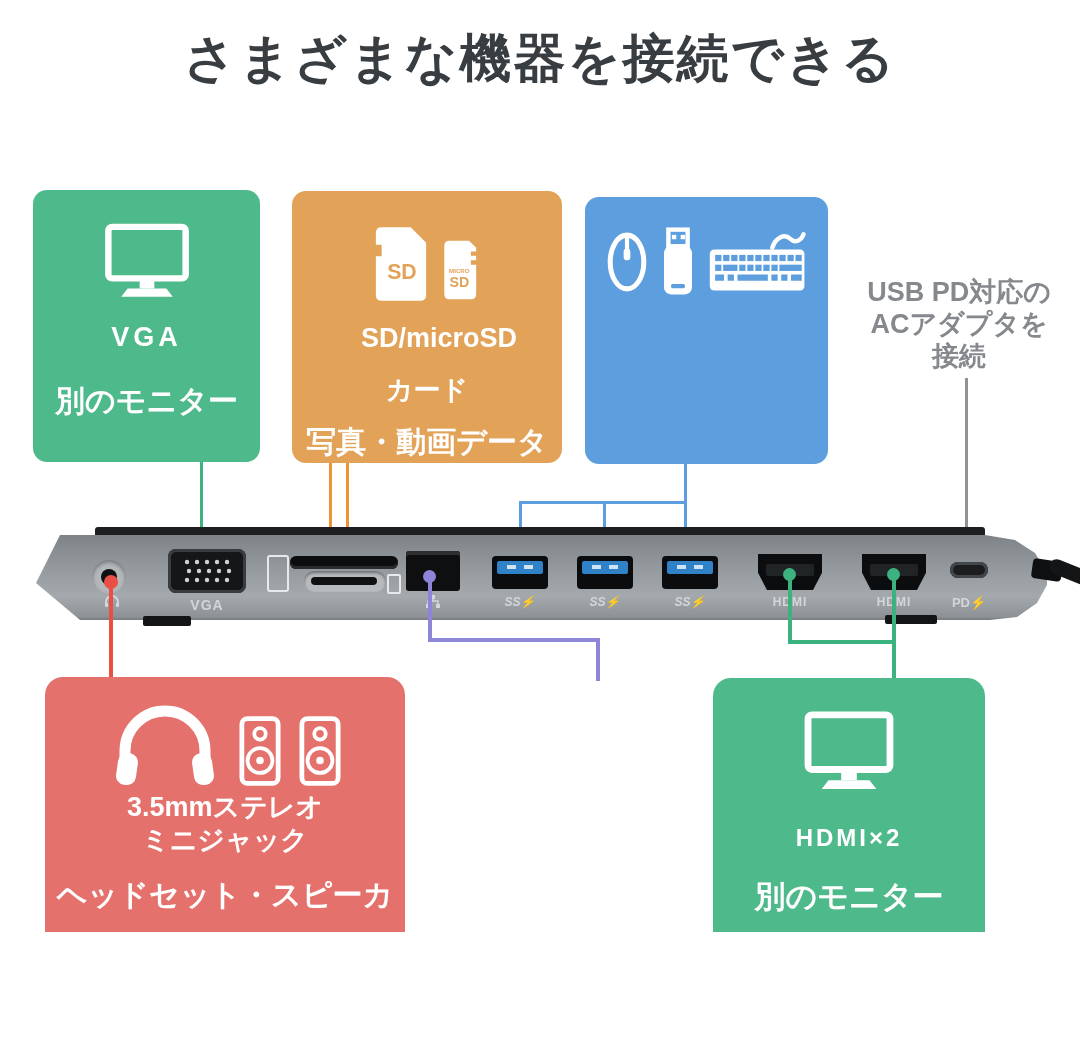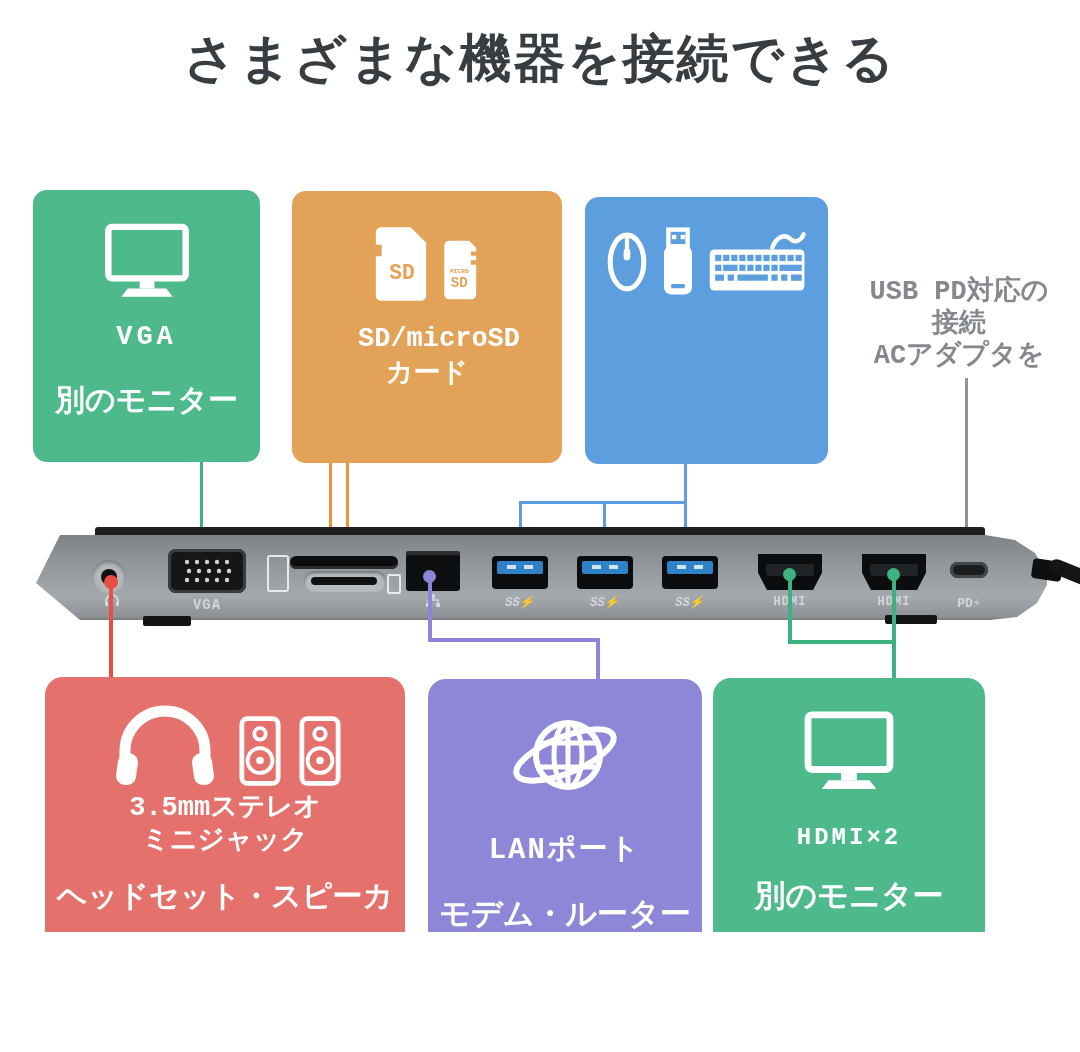--- a/index.html
+++ b/index.html
@@ -1,17 +1,17 @@
 <!DOCTYPE html>
 <html><head>
 <meta charset="utf-8">
 <style>
   html,body{margin:0;padding:0;background:#ffffff;}
   .page{position:relative;width:1080px;height:932px;background:#ffffff;overflow:hidden;
-        font-family:Liberation Mono, monospace;}
+        font-family:Liberation Sans, sans-serif;}
   .abs{position:absolute;}
   .title{position:absolute;top:24px;left:0;width:1080px;text-align:center;
          font-size:52px;font-weight:800;color:#383d42;letter-spacing:2px;}
   .card{position:absolute;border-radius:14px;color:#fff;display:flex;flex-direction:column;
         align-items:center;text-align:center;}
   .card .t1{font-weight:600;}
   .card .t2{font-weight:800;}
   .iconrow{display:flex;align-items:center;justify-content:center;}
   
   .line{position:absolute;}
@@ -59,21 +59,22 @@
       </span>
       <span style="margin-top:14px;">
         <svg width="40" height="62" viewBox="0 0 44 70">
           <path d="M8 2 H30 L38 10 V14 H32 V19 H38 V24 H32 V29 H38 V62 Q38 68 32 68 H8 Q2 68 2 62 V8 Q2 2 8 2 Z" fill="#fff"></path>
           <text x="19" y="38" font-size="7" font-weight="bold" fill="#e2a258" text-anchor="middle">MICRO</text>
           <text x="19" y="54" font-size="16" font-weight="bold" fill="#e2a258" text-anchor="middle">SD</text>
         </svg>
       </span>
     </div>
     <div class="t1" style="margin-top:16px;font-size:27px;margin-left:24px;">SD/microSD</div>
-    <div class="t1" style="margin-top:0;font-size:27px;">カード</div>
+    <div class="t1" style="margin-top:18px;font-size:27px;">カード</div>
+    <div class="t2" style="margin-top:14px;font-size:30px;">写真・動画データ</div>
   </div>
 
   <div class="card" style="left:585px;top:197px;width:243px;height:267px;background:#5c9ede;">
     <div class="iconrow" style="margin-top:30px;gap:11px;">
       <span>
         <svg width="42" height="66" viewBox="0 0 50 72">
           <ellipse cx="25" cy="36" rx="20" ry="32" fill="none" stroke="#fff" stroke-width="6"></ellipse>
           <line x1="25" y1="6" x2="25" y2="32" stroke="#fff" stroke-width="5"></line>
           <rect x="21" y="20" width="8" height="14" rx="4" fill="#fff"></rect>
         </svg>
@@ -119,22 +120,22 @@
               <rect x="93" y="50" width="12" height="7"></rect>
           </g>
         </svg>
       </span>
     </div>
   </div>
 
   <div class="abs" style="left:845px;top:276px;width:228px;text-align:center;color:#85898d;
        font-size:27px;font-weight:700;line-height:32px;">
     <div>USB PD対応の</div>
+    <div>ACアダプタを</div>
     <div>接続</div>
-    <div>ACアダプタを</div>
   </div>
 
   <div class="line" style="left:200px;top:462px;width:3px;height:94px;background:#3cb27e;"></div>
   <div class="dot" style="left:195px;top:549px;width:13px;height:13px;background:#3cb27e;"></div>
 
   <div class="line" style="left:329px;top:463px;width:3px;height:91px;background:#ef9433;"></div>
   <div class="dot" style="left:324px;top:546px;width:14px;height:14px;background:#ef9433;"></div>
   <div class="line" style="left:346px;top:463px;width:3px;height:113px;background:#ef9433;"></div>
   <div class="dot" style="left:341px;top:568px;width:14px;height:14px;background:#ef9433;"></div>
 
@@ -282,34 +283,20 @@
           <circle cx="22" cy="47" r="13" fill="none" stroke="#fff" stroke-width="4"></circle>
           <circle cx="22" cy="47" r="4" fill="#fff"></circle>
         </svg>
       </span>
     </div>
     <div class="t1" style="font-size:27px;line-height:33px;">3.5mmステレオ</div>
     <div class="t1" style="font-size:27px;line-height:33px;">ミニジャック</div>
     <div class="t2" style="margin-top:18px;font-size:30px;">ヘッドセット・スピーカー</div>
   </div>
 
-  <div class="card" style="left:428px;top:679px;width:274px;height:273px;background:#8e87d8;border-radius:18px;">
-    <div class="iconrow" style="margin-top:24px;">
-      <svg width="116" height="104" viewBox="0 0 116 104">
-        <circle cx="61" cy="52" r="32" fill="none" stroke="#fff" stroke-width="6"></circle>
-        <ellipse cx="61" cy="52" rx="14" ry="32" fill="none" stroke="#fff" stroke-width="5"></ellipse>
-        <line x1="61" y1="20" x2="61" y2="84" stroke="#fff" stroke-width="5"></line>
-        <line x1="32" y1="40" x2="90" y2="40" stroke="#fff" stroke-width="5"></line>
-        <line x1="32" y1="64" x2="90" y2="64" stroke="#fff" stroke-width="5"></line>
-        <ellipse cx="58" cy="52" rx="52" ry="18" fill="none" stroke="#fff" stroke-width="6" transform="rotate(-22 58 52)"></ellipse>
-      </svg>
-    </div>
-    <div class="t1" style="margin-top:22px;font-size:29px;letter-spacing:2px;">LANポート</div>
-    <div class="t2" style="margin-top:24px;font-size:31px;">モデム・ルーター</div>
-  </div>
 
   <div class="card" style="left:713px;top:678px;width:272px;height:275px;background:#4eb98b;border-radius:18px;">
     <div class="iconrow" style="margin-top:32px;">
       <svg width="98" height="80" viewBox="0 0 100 82">
         <rect x="8" y="5" width="84" height="56" rx="4" fill="none" stroke="#fff" stroke-width="7"></rect>
         <rect x="42" y="61" width="16" height="11" fill="#fff"></rect>
         <path d="M29 72 h42 l7 9 h-56 z" fill="#fff"></path>
       </svg>
     </div>
     <div class="t1" style="margin-top:34px;font-size:24px;letter-spacing:3px;">HDMI×2</div>

